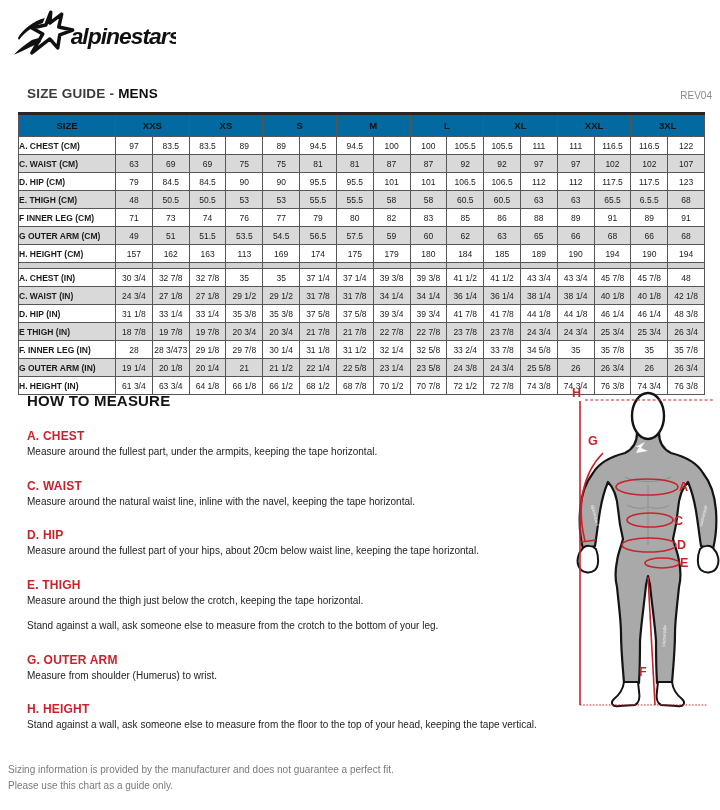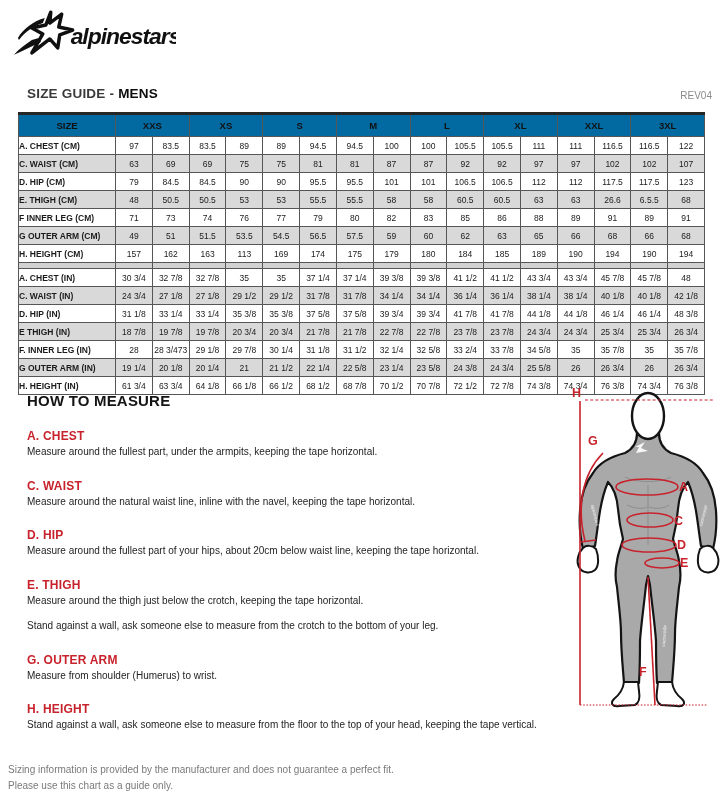--- a/index.html
+++ b/index.html
@@ -147,21 +147,21 @@
           <td>53</td>
           <td>53</td>
           <td>55.5</td>
           <td>55.5</td>
           <td>58</td>
           <td>58</td>
           <td>60.5</td>
           <td>60.5</td>
           <td>63</td>
           <td>63</td>
-          <td>26.6</td>
+          <td>65.5</td>
           <td>6.5.5</td>
           <td>68</td>
         </tr>
         <tr class="">
           <td class="lbl">F INNER LEG (CM)</td>
           <td>71</td>
           <td>73</td>
           <td>74</td>
           <td>76</td>
           <td>77</td>

